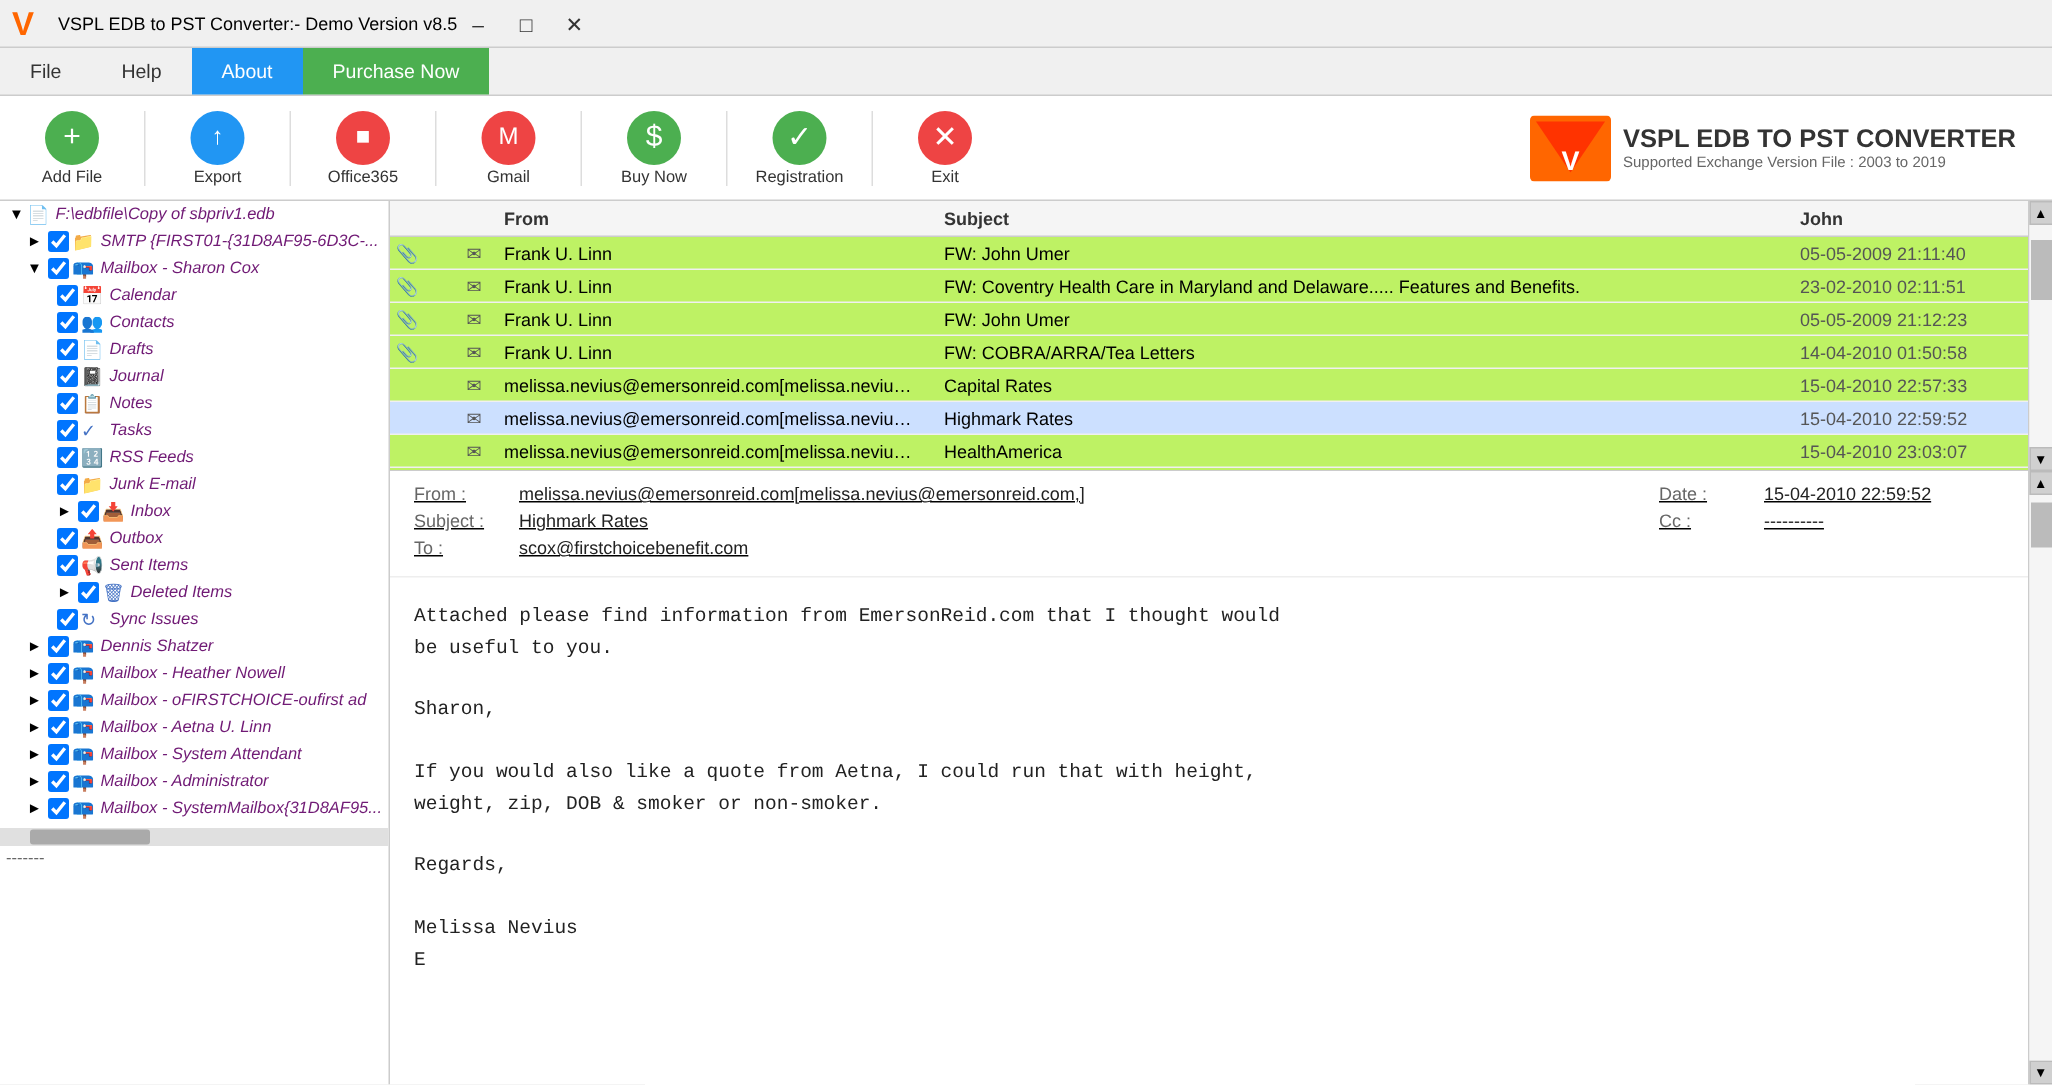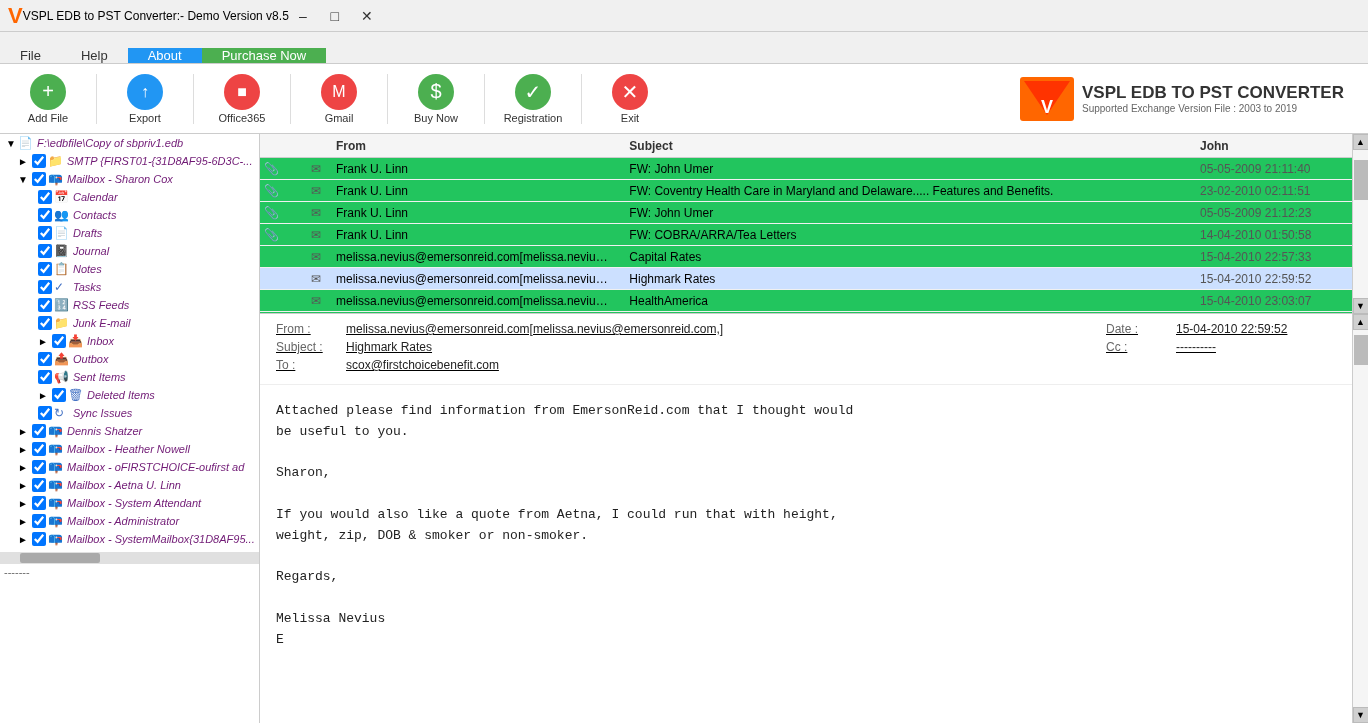--- a/index.html
+++ b/index.html
@@ -20,21 +20,20 @@
       width: 28px; height: 20px; background: transparent; border: none;
       cursor: pointer; font-size: 14px; color: #333; display: flex; align-items: center; justify-content: center;
     }
 
     
     .menu-bar {
       display: flex;
       height: 32px;
       background: #f0f0f0;
       border-bottom: 1px solid #ccc;
-      align-items: flex-end;
     }
     .menu-item {
       padding: 0 20px;
       display: flex; align-items: center;
       font-size: 13px; cursor: pointer; color: #333;
     }
     .menu-item.about { background: #2196F3; color: white; }
     .menu-item.purchase { background: #4caf50; color: white; }
 
     
@@ -111,21 +110,21 @@
       display: flex;
       flex-direction: column;
       overflow: hidden;
     }
 
     
     .email-list {
       height: 180px;
       border-bottom: 1px solid #ccc;
       overflow-y: auto;
-      background: #22c55e;
+      background: #bef264;
     }
     .email-list-header {
       display: flex; align-items: center;
       background: #f5f5f5; border-bottom: 1px solid #ccc;
       font-size: 12px; font-weight: bold; color: #333;
       height: 24px;
       position: sticky; top: 0; z-index: 1;
     }
     .email-list-header .col-attach { width: 20px; padding: 0 4px; flex-shrink: 0; }
     .email-list-header .col-flag { width: 24px; flex-shrink: 0; }
@@ -197,21 +196,21 @@
     .scroll-track { flex: 1; background: #f5f5f5; width: 100%; position: relative; }
     .scroll-thumb { width: 14px; height: 40px; background: #bbb; position: absolute; top: 10px; left: 1px; }
 
     .orange-v { color: #ff6600; font-weight: bold; font-size: 22px; }
   </style>
 </head>
 <body>
 
 <div class="title-bar">
   <span class="orange-v">V</span>
-  <span style="margin-left:0; font-size:12px;">VSPL EDB to PST Converter:- Demo Version v8.5</span>
+  <span style="margin-left:16px; font-size:12px;">VSPL EDB to PST Converter:- Demo Version v8.5</span>
   <div class="title-bar-controls">
     <button class="title-bar-btn">–</button>
     <button class="title-bar-btn">□</button>
     <button class="title-bar-btn close">✕</button>
   </div>
 </div>
 
 <div class="menu-bar">
   <div class="menu-item">File</div>
   <div class="menu-item">Help</div>

